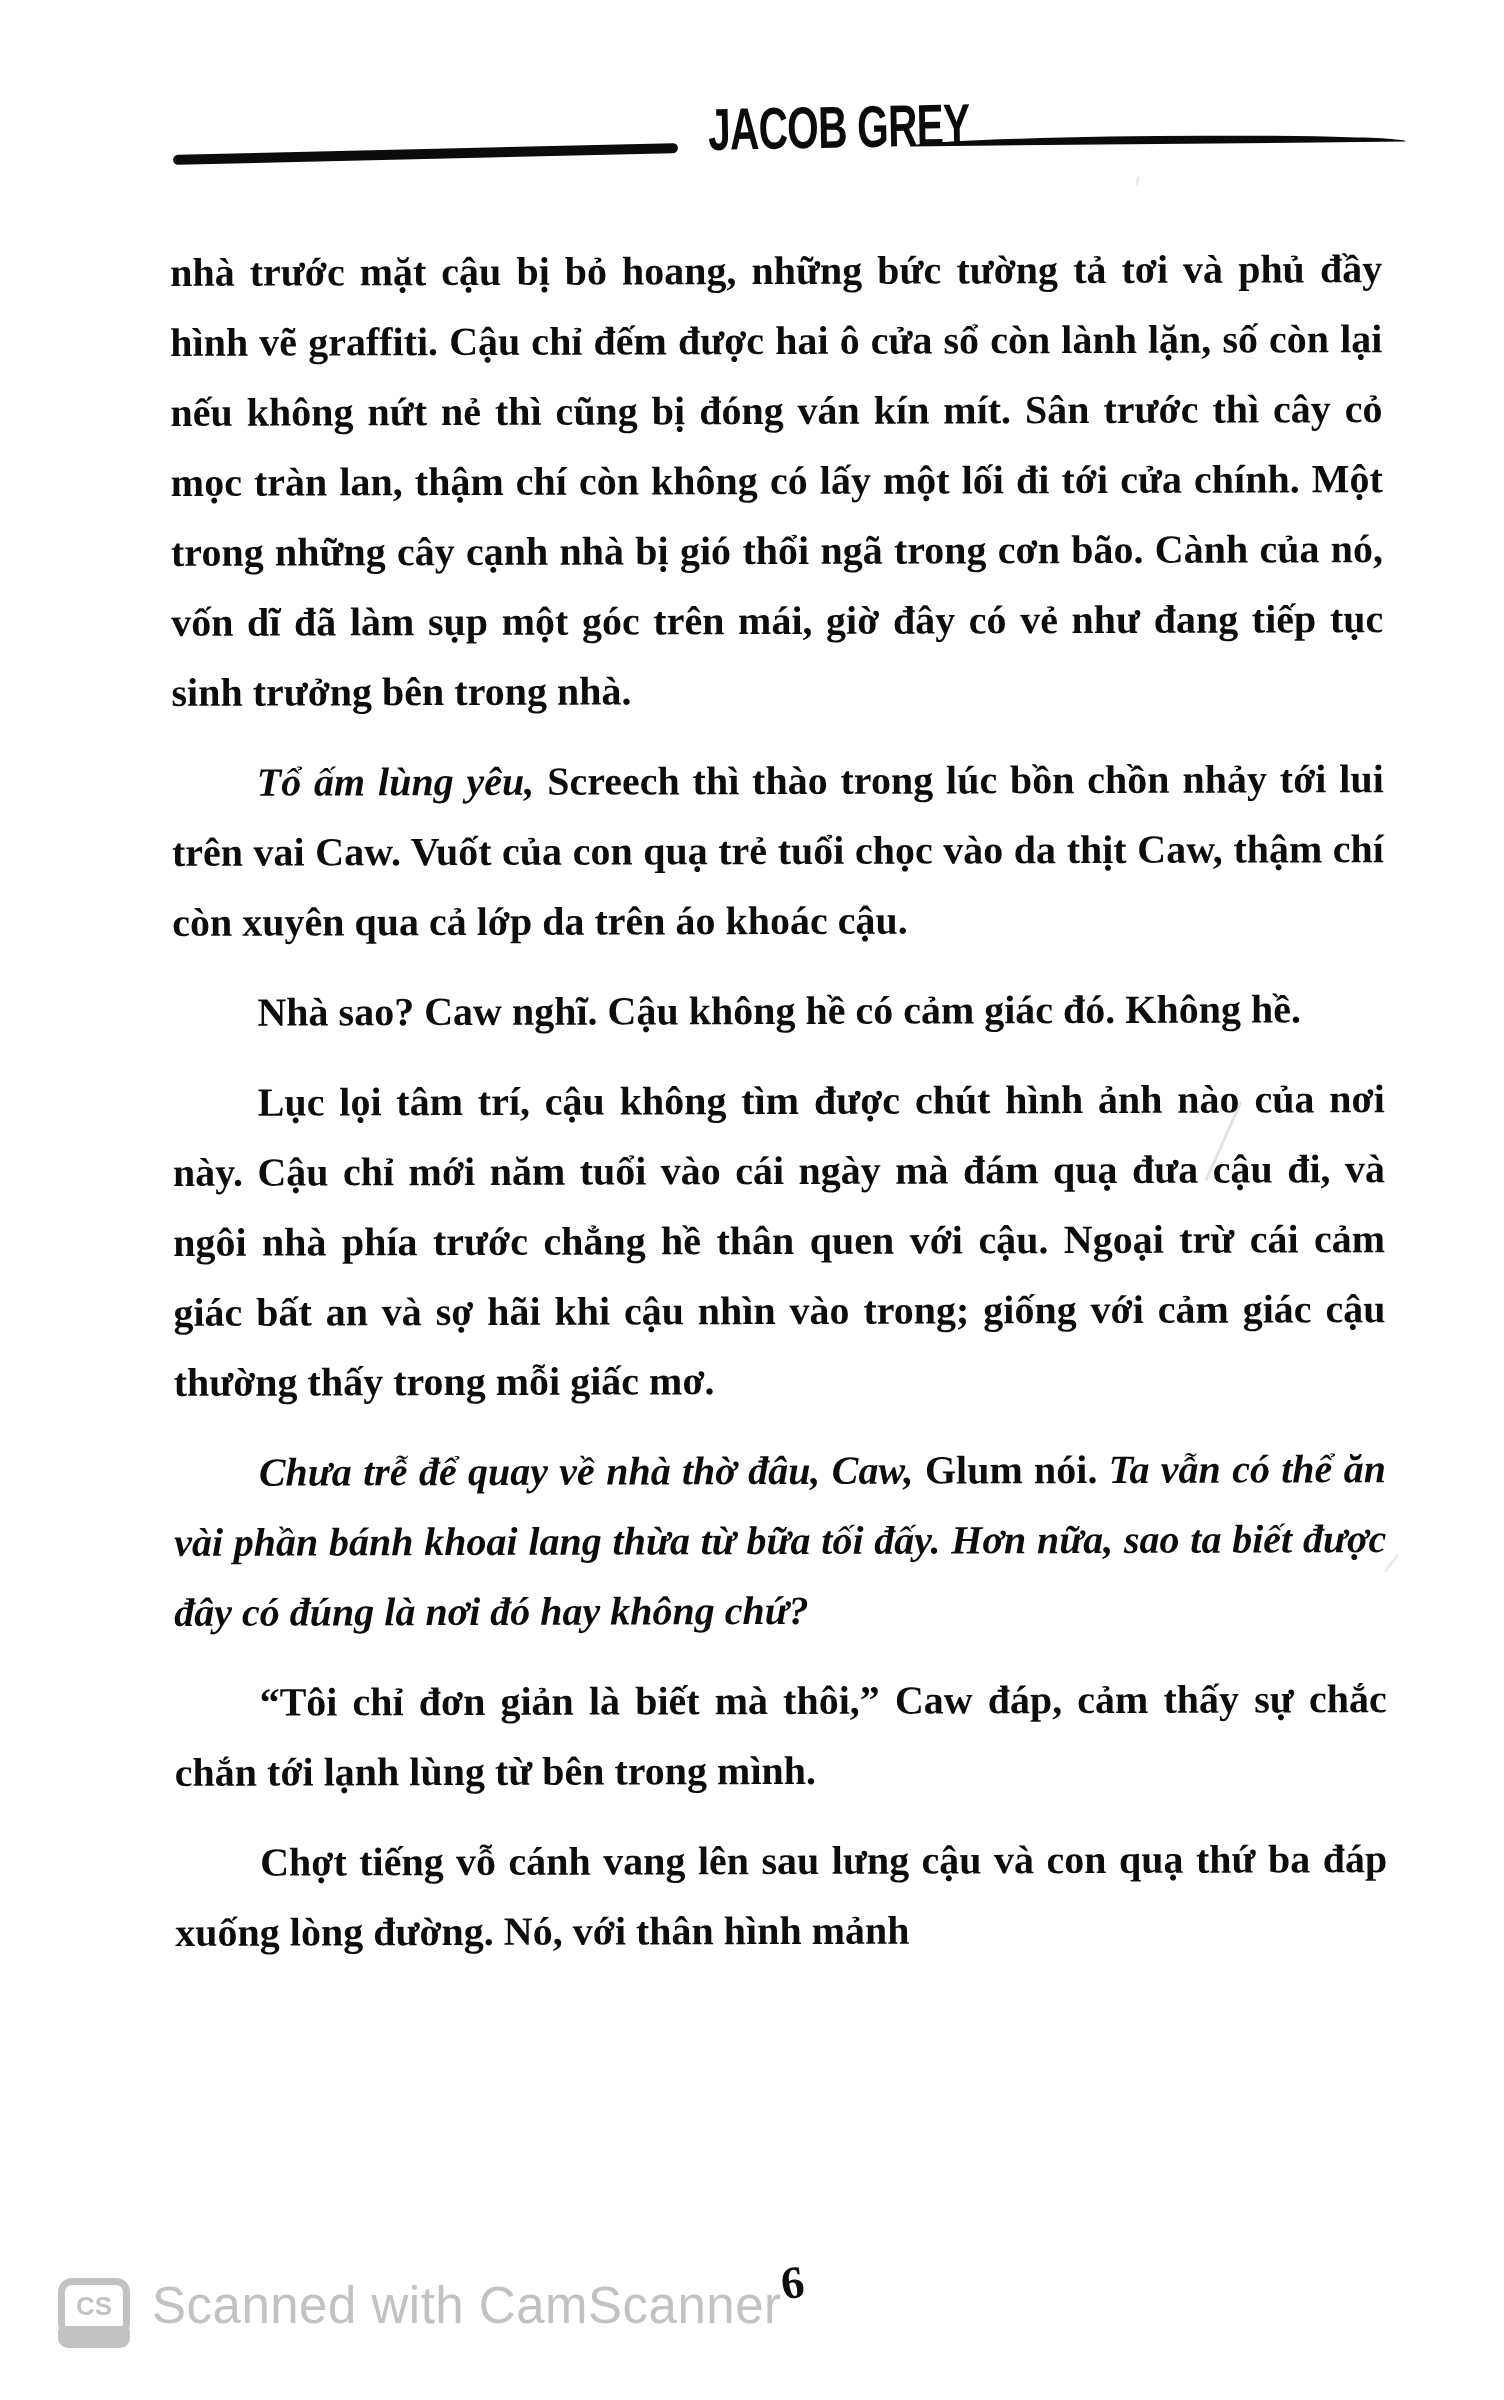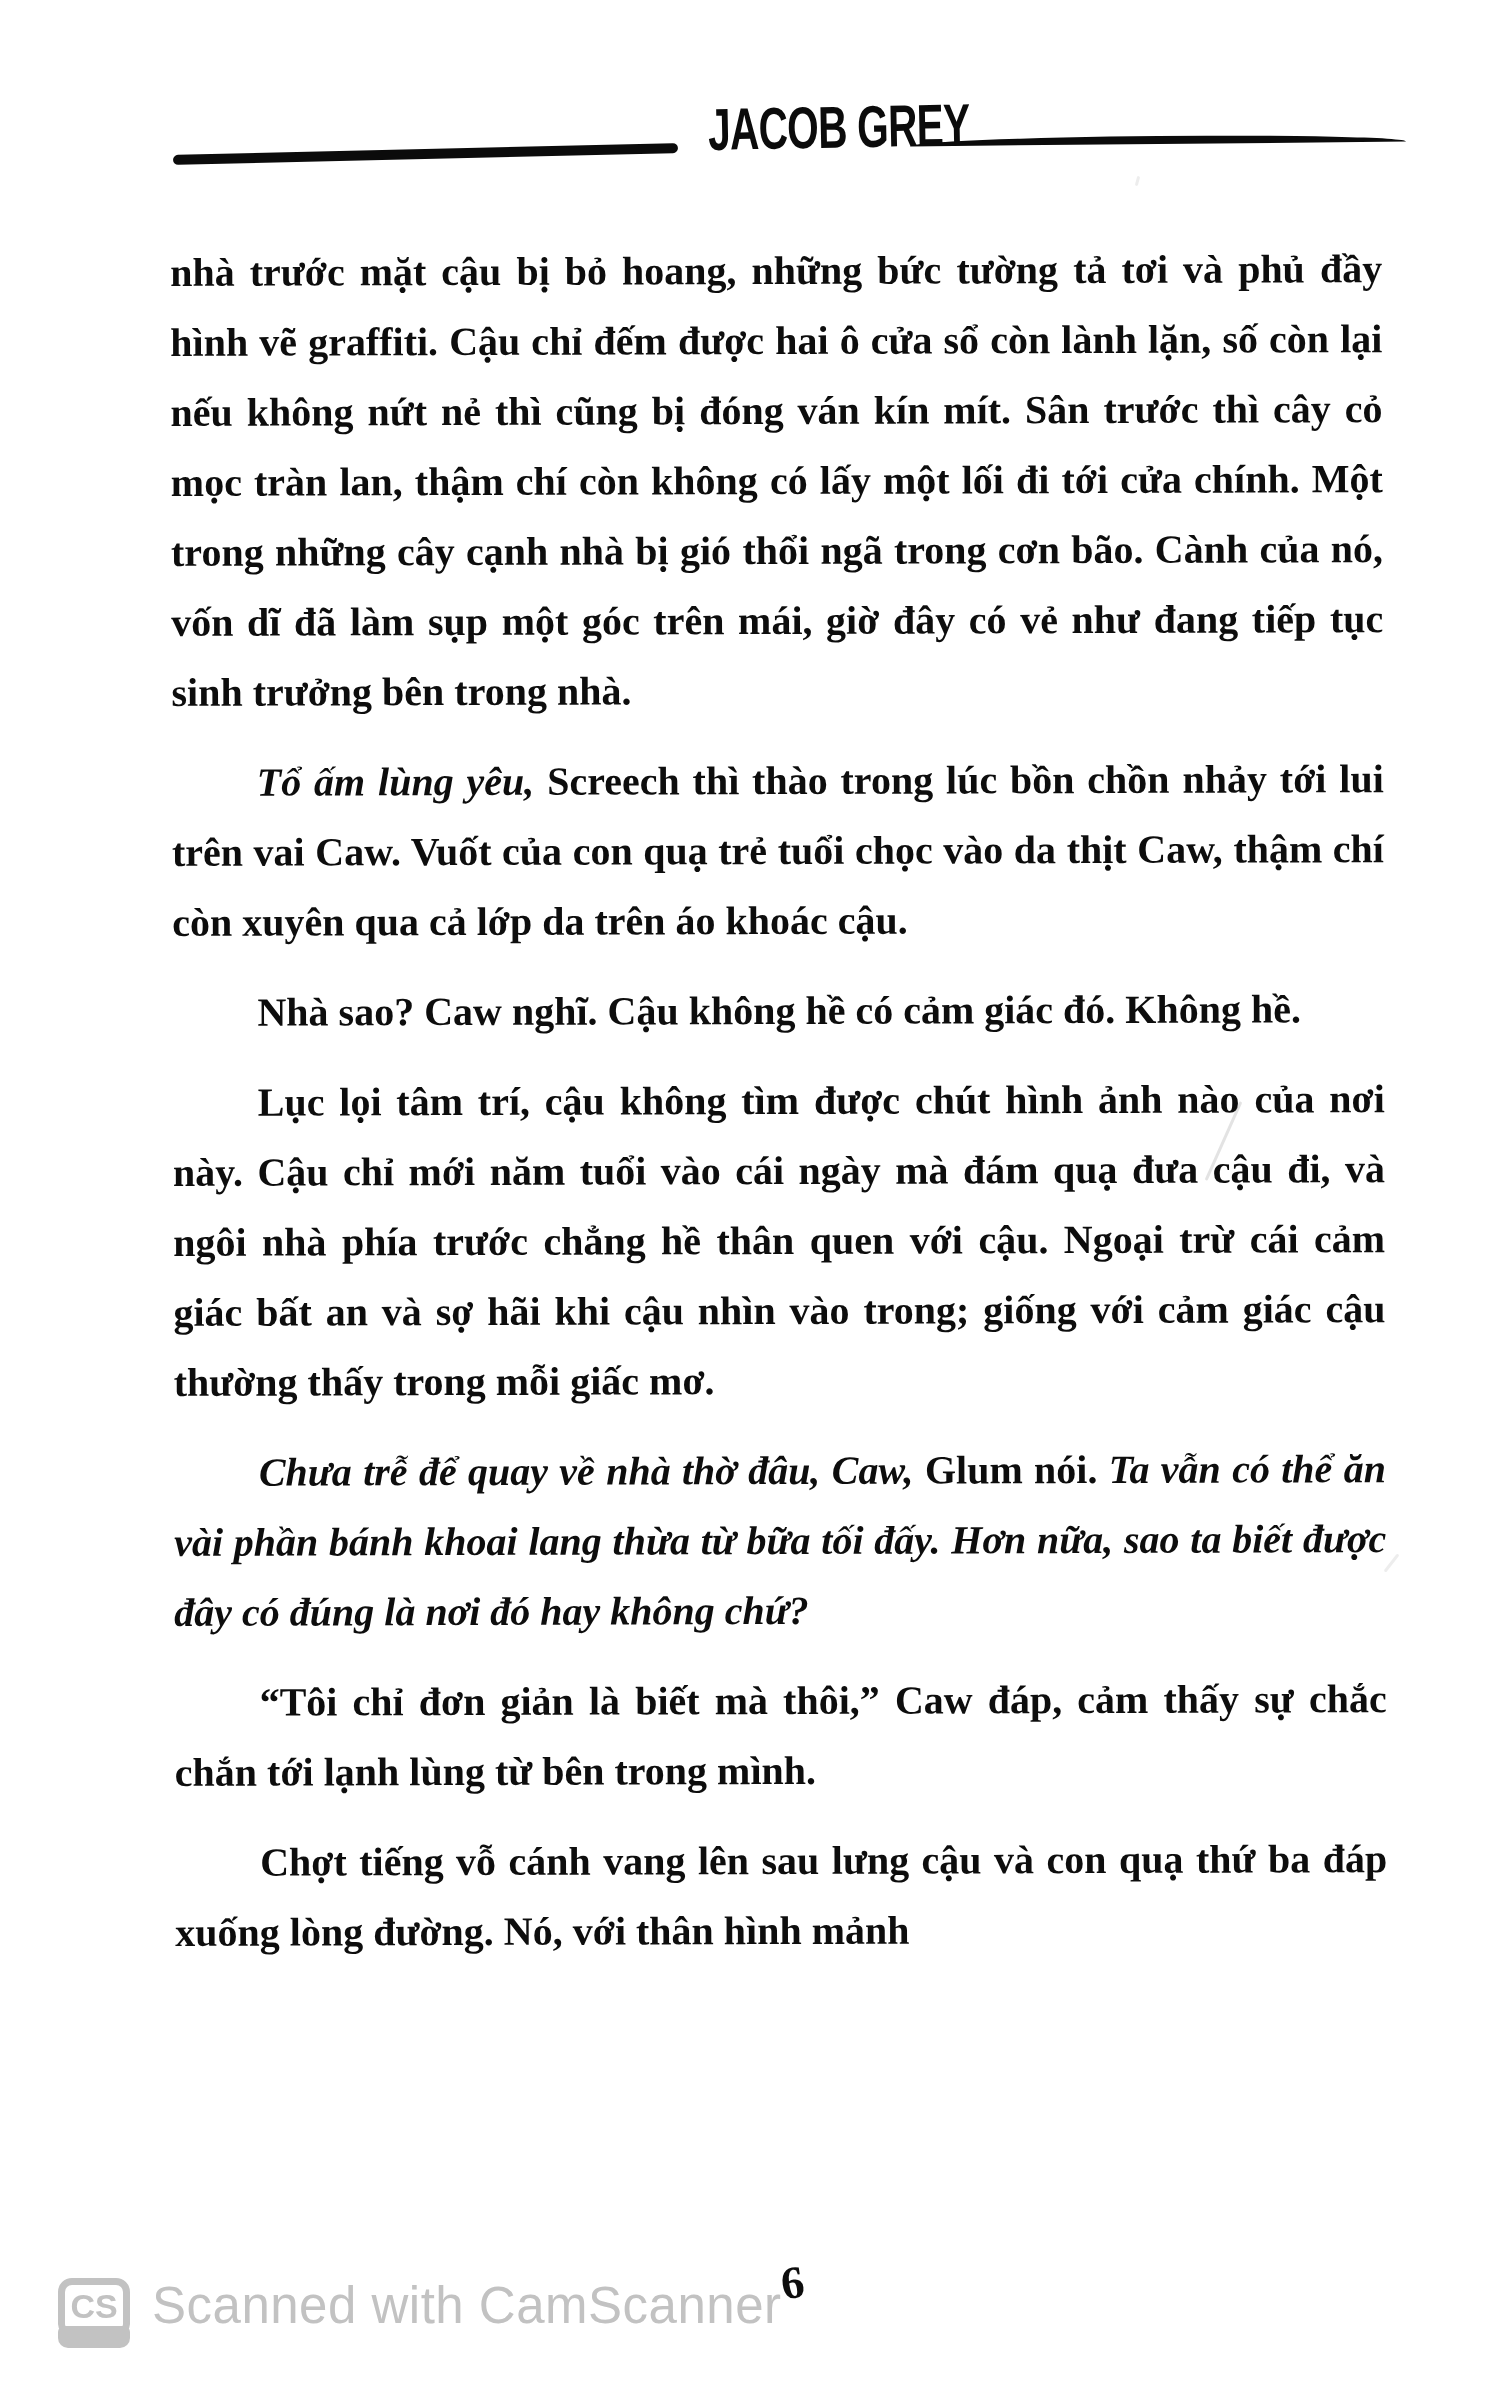--- a/index.html
+++ b/index.html
@@ -104,21 +104,21 @@
     border: 7px solid #c2c2c2;
     border-radius: 14px 14px 10px 10px;
     margin-right: 22px;
   }
   .cs-letters {
     position: absolute;
     left: 0; right: 0; top: 1px;
     text-align: center;
     font-family: "Liberation Sans", sans-serif;
     font-weight: 700;
-    font-size: 34px;
+    font-size: 26px;
     line-height: 40px;
     color: #c2c2c2;
     letter-spacing: 0px;
   }
   .cs-bar {
     position: absolute;
     left: -7px; right: -7px; bottom: -21px;
     height: 22px;
     background: #c2c2c2;
     border-radius: 6px 6px 10px 10px;

